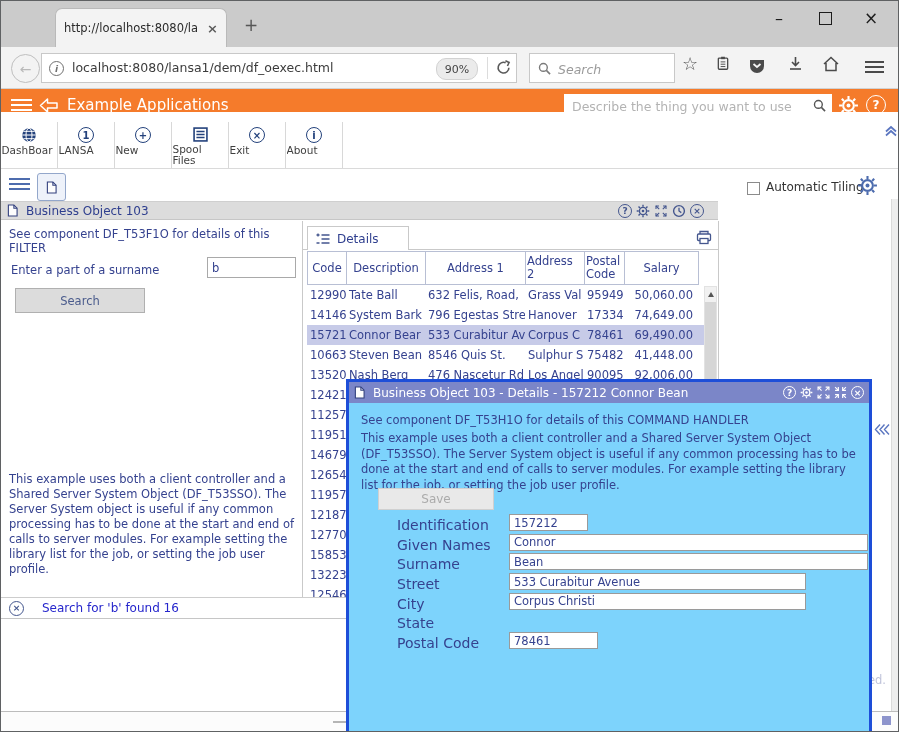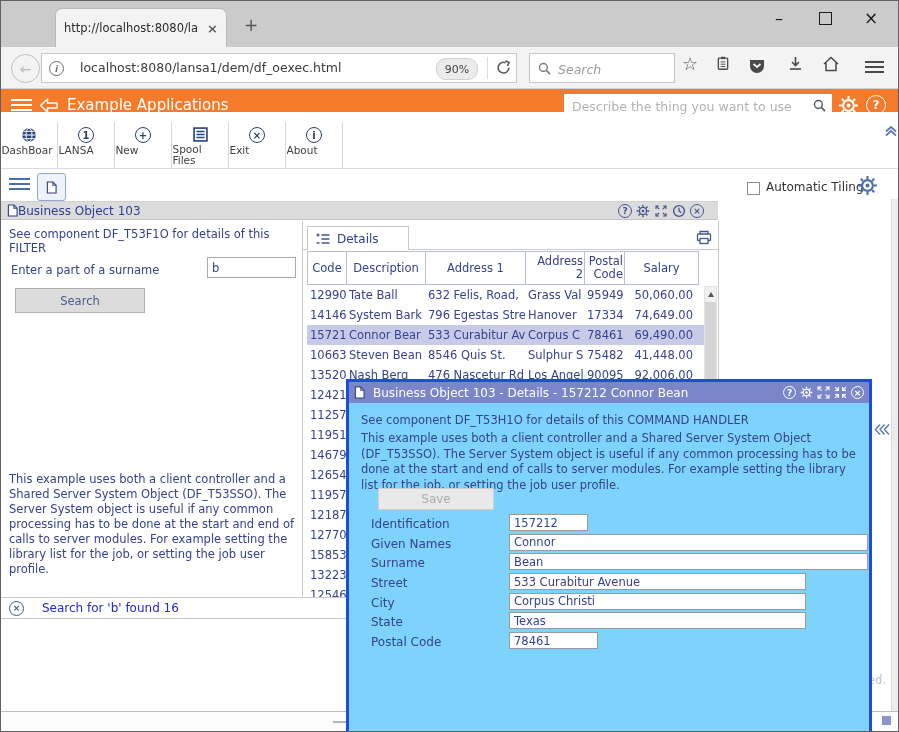--- a/index.html
+++ b/index.html
@@ -25,21 +25,21 @@
   .wm-min{left:757px;font-size:16px}
   .wm-max{left:803px}
   .wm-max span{width:11px;height:11px;border:1.6px solid #1c1c1c;display:block}
   .wm-close{left:849px;font-size:17px}
   
   .navbar{left:0;top:46px;width:897px;height:42px;background:#f3f3f3;border-bottom:1px solid #d2d2d2;box-sizing:border-box}
   .backbtn{left:10px;top:7px;width:27px;height:27px;border:1.6px solid #bfbfbf;border-radius:50%;
     color:#b9b9b9;font-size:14px;display:flex;align-items:center;justify-content:center}
   .urlbar{left:40px;top:6px;width:476px;height:30px;background:#fff;border:1px solid #c8c8c8;box-sizing:border-box}
   .info-i{left:7px;top:7px;width:15px;height:15px;font-size:9px;color:#6f6f6f;font-style:italic}
-  .url-text{left:38px;top:0;line-height:28px;font-size:12.5px;color:#3c3c3c;white-space:nowrap}
+  .url-text{left:30px;top:0;line-height:28px;font-size:12.5px;color:#3c3c3c;white-space:nowrap}
   .zoom-badge{right:38px;top:4px;width:40px;height:20px;background:#ebebeb;border:1px solid #d2d2d2;border-radius:10px;
     font-size:11px;color:#454545;display:flex;align-items:center;justify-content:center}
   .url-sep{right:28px;top:3px;width:1px;height:22px;background:#dcdcdc}
   .reload{right:5px;top:6px;color:#5a5a5a}
   .searchbox{left:528px;top:6px;width:146px;height:30px;background:#fff;border:1px solid #c8c8c8;box-sizing:border-box}
   .searchbox .mag{left:8px;top:8px;color:#7a7a7a}
   .searchbox input{position:absolute;left:26px;top:3px;width:112px;height:22px;border:none;outline:none;
     font-size:12.5px;background:transparent;font-family:inherit}
   .searchbox input::placeholder{color:#9a9a9a;font-style:italic}
   .navic{top:9px;color:#4a4a4a}
@@ -71,21 +71,21 @@
   .ws-bars{left:8px;top:177px;width:21px;color:#4d6cae;position:absolute}
   .ws-pagebtn{left:36px;top:172px;width:27px;height:26px;border:1px solid #93a7cb;border-radius:3px;
     background:#eef2fa;display:flex;align-items:center;justify-content:center}
   .autotile-box{left:746px;top:181px;width:13px;height:13px;border:1px solid #8b8b8b;background:#fff;box-sizing:border-box}
   .autotile-label{left:765px;top:179px;font-size:12px;color:#333}
   .autotile-gear{left:856px;top:174px;color:#4d6cae}
   .rstrip{left:890px;top:198px;width:7px;height:512px;background:#ededed;border-left:1px solid #dadada;box-sizing:border-box}
   
   .bo-head{left:0;top:200px;width:717px;height:19px;background:#dcdcdc;border-top:1px solid #cfcfcf;
     border-bottom:1px solid #c6c6c6;box-sizing:border-box;display:flex;align-items:center}
-  .bo-title{font-size:12px;color:#2e3e8e}
+  .bo-title{margin-left:8px;font-size:12px;color:#2e3e8e}
   .bo-icons{margin-left:auto;margin-right:14px;display:flex;gap:4px;color:#44568e}
   .bo-icons .circ{font-size:9px}
   .vline{background:#c9c9c9}
   .filter-text{left:8px;top:226px;width:292px;font-size:11.5px;line-height:14px;color:#35428f}
   .surname-label{left:10px;top:262px;font-size:11.5px;color:#35428f}
   .surname-input{left:206px;top:256px;width:89px;height:21px;border:1px solid #a9a9a9;box-sizing:border-box;
     font-size:11.5px;color:#35428f;padding:0 4px;font-family:inherit}
   .search-btn{left:14px;top:287px;width:130px;height:25px;background:#dcdcdc;border:1px solid #b0b0b0;
     font-size:11.5px;color:#4a5b8c;display:flex;align-items:center;justify-content:center;box-sizing:border-box}
   .info-para{left:8px;top:471px;width:294px;font-size:11.5px;line-height:15px;color:#35428f}
@@ -96,21 +96,21 @@
   
   .tabrow{left:302px;top:225px;width:415px;height:24px;border-bottom:1px solid #c9c9c9;box-sizing:border-box}
   .dtab{position:absolute;left:4px;top:0;width:102px;height:24px;background:#fff;border:1px solid #c9c9c9;
     border-bottom:none;box-sizing:border-box;display:flex;align-items:center;z-index:2}
   .dtab .ic{margin-left:8px;color:#44568e}
   .dtab-label{margin-left:7px;font-size:12px;color:#2e3e8e}
   .printer{right:6px;top:4px;color:#44568e;position:absolute}
   .thead{left:306px;top:250px;width:391px;height:34px;display:grid;grid-template-columns:39px 79px 100px 59px 40px 74px;
     box-sizing:border-box;border-left:1px solid #b8bfd4}
   .th{border:1px solid #b8bfd4;border-left:none;display:flex;align-items:center;justify-content:center;
-    text-align:right;font-size:11.5px;line-height:13px;color:#35428f;padding:0 1px;box-sizing:border-box}
+    text-align:left;font-size:11.5px;line-height:13px;color:#35428f;padding:0 1px;box-sizing:border-box}
   .tbody{left:306px;top:284px;width:397px;height:312px;overflow:hidden}
   .trow{display:grid;grid-template-columns:39px 79px 100px 59px 40px 74px;height:20px;line-height:20px;
     font-size:11.5px;color:#35428f}
   .trow.sel{background:#c7cbe8}
   .tc{overflow:hidden;white-space:nowrap;padding-left:3px}
   .c-sal{text-align:right;padding-right:5px;padding-left:0}
   .sbar{left:703px;top:285px;width:13px;height:311px;background:#f1f1f1;border:1px solid #e2e2e2;box-sizing:border-box}
   .sbar-up{position:absolute;left:0;top:0;width:11px;height:14px;display:flex;align-items:center;justify-content:center}
   .sbar-up i{width:0;height:0;border-left:3.5px solid transparent;border-right:3.5px solid transparent;
     border-bottom:5px solid #555}
@@ -123,21 +123,21 @@
   .dlg-title .pg{margin-left:5px}
   .dlg-name{margin-left:8px;font-size:12px;color:#fff;white-space:nowrap}
   .dlg-icons{margin-left:auto;margin-right:5px;display:flex;gap:4px;color:#fff}
   .dlg-icons .circ{font-size:9px}
   .dlg-handler{position:absolute;left:12px;top:31px;width:505px;font-size:11.5px;color:#35428f}
   .dlg-info{position:absolute;left:12px;top:49px;width:504px;font-size:11.5px;line-height:15.5px;color:#35428f}
   .save-btn{position:absolute;left:29px;top:106px;width:116px;height:22px;background:#e9e9e9;border:1px solid #d0d0d0;
     font-size:12px;color:#ababab;display:flex;align-items:center;justify-content:center;box-sizing:border-box}
   .dlg-fields{position:absolute;left:0;top:132px;width:526px}
   .frow{position:relative;height:19.7px}
-  .flabel{position:absolute;left:22px;top:3px;font-size:12px;color:#35428f}
+  .flabel{position:absolute;left:48px;top:3px;font-size:14px;color:#35428f}
   .finput{position:absolute;left:160px;top:0;height:17px;border:1px solid #9a9a9a;box-sizing:border-box;
     font-size:11.5px;color:#35428f;padding:0 4px;font-family:inherit}
   .w-s{width:79px}.w-f{width:359px}.w-l{width:297px}.w-s2{width:89px}
   .splitter{left:873px;top:422px;width:16px;height:13px;color:#5b76c0}
   
   .collapse-bottom{left:438px;top:697px;color:#8a93c4}
   .statusbar{left:0;top:710px;width:897px;height:21px;background:#fcfcfc;border-top:1px solid #bcbcbc;box-sizing:border-box}
   .sl-track{position:absolute;left:332px;top:9px;width:118px;height:1.6px;background:#b5b5b5}
   .sl-handle{position:absolute;left:385px;top:2px;width:11px;height:15px;background:#a2a2a2;border:1px solid #7f7f7f;box-sizing:border-box}
   .sb-txt{position:absolute;top:2px;font-size:11.5px;color:#3a3a3a}
@@ -588,21 +588,20 @@
         <div class="frow">
           <label class="flabel">Street</label>
           <input class="finput w-l" value="533 Curabitur Avenue" style="">
         </div>
         <div class="frow">
           <label class="flabel">City</label>
           <input class="finput w-l" value="Corpus Christi" style="">
         </div>
         <div class="frow">
           <label class="flabel">State</label>
-          <input class="finput w-l" value="Texas" style="">
         </div>
         <div class="frow">
           <label class="flabel">Postal Code</label>
           <input class="finput w-s2" value="78461" style="">
         </div>
       </div>
   </div>
 
   <span class="abs splitter ic">
       <svg viewBox="0 0 16 13">

